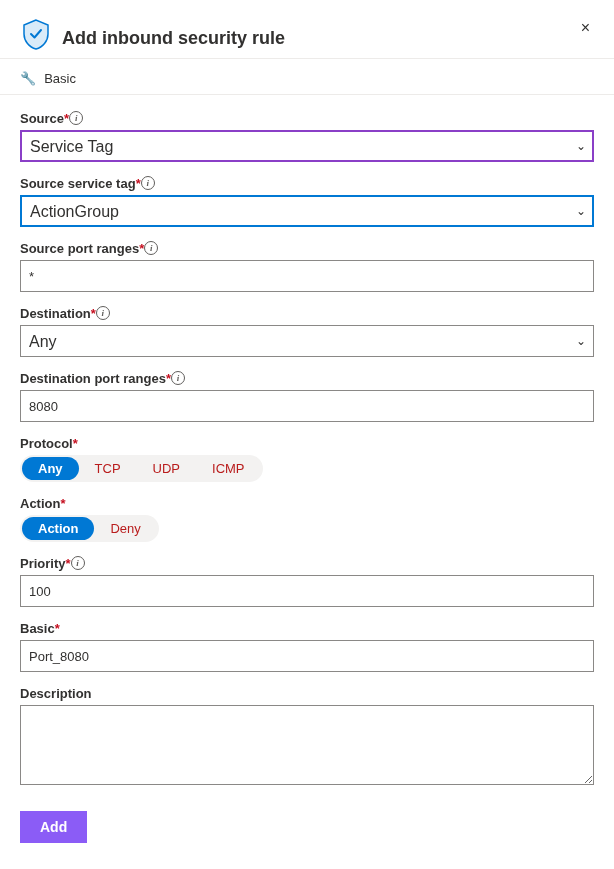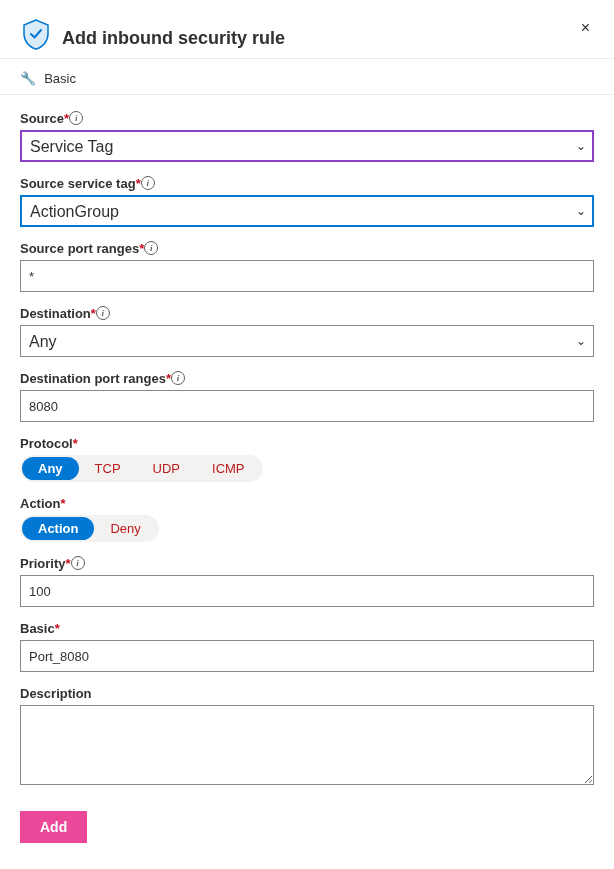--- a/index.html
+++ b/index.html
@@ -178,21 +178,21 @@
     .toggle-btn.active {
       background: #0078d4;
       color: #fff;
       font-weight: 600;
     }
     .toggle-btn.inactive {
       background: transparent;
       color: #b91c1c;
     }
     .add-btn {
-      background: #ec4899;
+      background: #8b5cf6;
       color: #fff;
       border: none;
       padding: 6px 20px;
       font-size: 14px;
       font-weight: 600;
       cursor: pointer;
       font-family: 'Segoe UI', Arial, sans-serif;
       margin: 10px 20px 8px 20px;
       height: 32px;
     }

